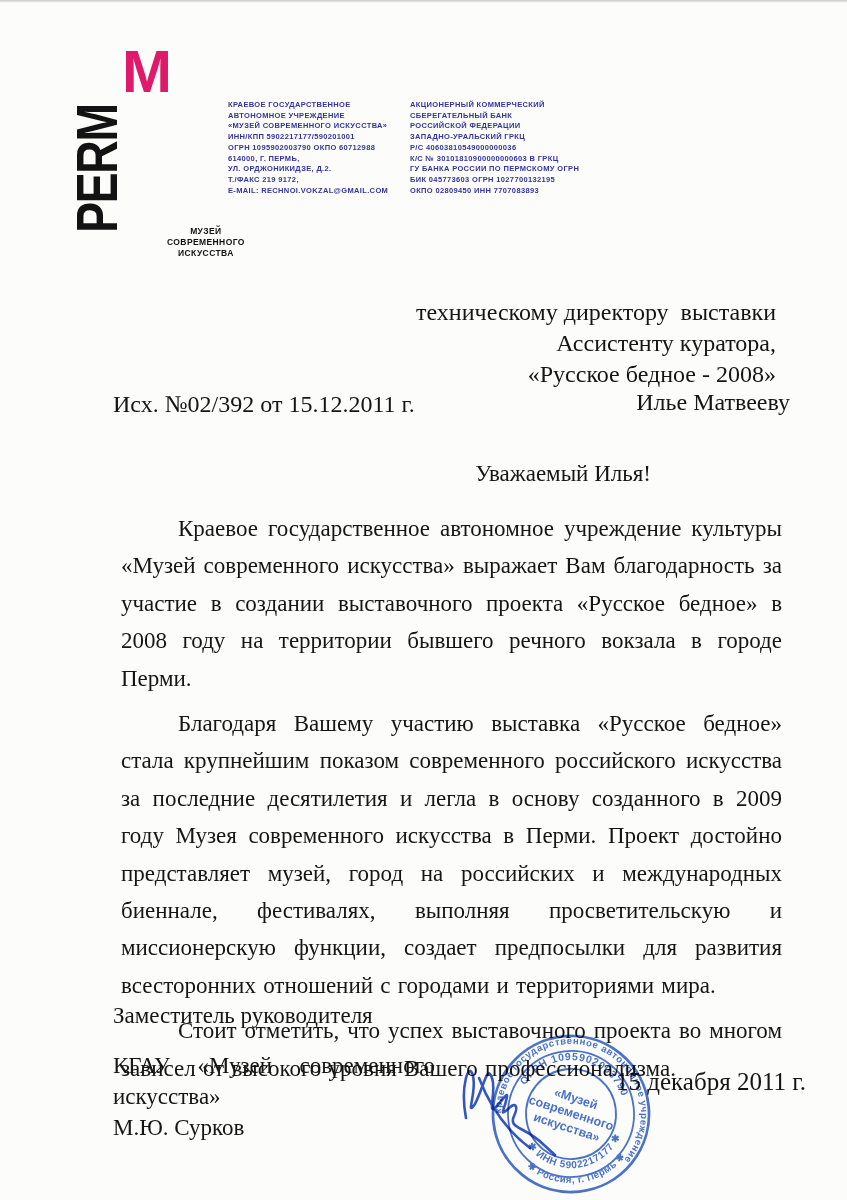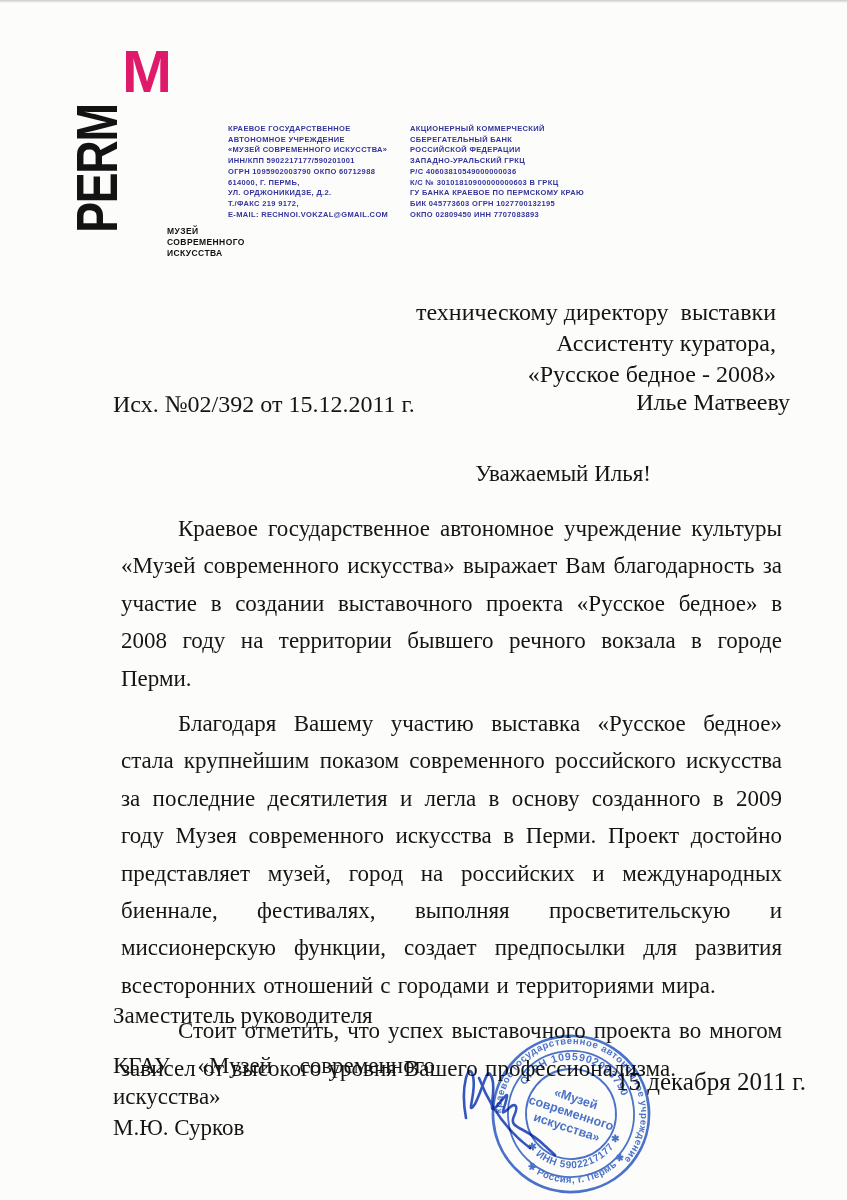--- a/index.html
+++ b/index.html
@@ -18,25 +18,25 @@
     font:800 60px/52px "Liberation Sans", sans-serif;
   }
   .logo-perm-wrap { position:absolute; left:120px; top:99px; width:45px; height:134px; }
   .logo-perm {
     position:absolute; left:0; bottom:0; white-space:nowrap;
     transform-origin:0 100%; transform:rotate(-90deg) scaleX(0.82);
     font:800 57px/45px "Liberation Sans", sans-serif; letter-spacing:-2px; color:#131313;
   }
   .logo-tagline {
     position:absolute; left:167px; top:226px; color:#111;
-    font:800 8.5px/11px "Liberation Sans", sans-serif; letter-spacing:.4px;
+    font:800 8.5px/11px "Liberation Sans", sans-serif; letter-spacing:.4px;text-align:center;
   }
   .lh-block {
     position:absolute; top:100px; white-space:nowrap;
-    font:700 7.5px/10.7px "Liberation Sans", sans-serif; letter-spacing:.35px;margin-top:24px;
+    font:700 7.5px/10.7px "Liberation Sans", sans-serif; letter-spacing:.35px;
   }
   .lh-left  { left:228px; }
   .lh-right { left:410px; }
 
   
   .addressee { position:absolute; top:297px; left:300px; width:476px;
     text-align:right; font-size:24px; line-height:31px; }
   .addressee div { white-space:pre; }
   .addressee-name { position:absolute; top:389px; right:57px; font-size:24px;margin-left:33px; }
   .reference { position:absolute; top:391px; left:113px; font-size:24px; }
@@ -86,21 +86,21 @@
     <div>Т./ФАКС 219 9172,</div>
     <div>E-MAIL: RECHNOI.VOKZAL@GMAIL.COM</div>
   </div>
   <div class="lh-block lh-right" style="color:#33349d">
     <div>АКЦИОНЕРНЫЙ КОММЕРЧЕСКИЙ</div>
     <div>СБЕРЕГАТЕЛЬНЫЙ БАНК</div>
     <div>РОССИЙСКОЙ ФЕДЕРАЦИИ</div>
     <div>ЗАПАДНО-УРАЛЬСКИЙ ГРКЦ</div>
     <div>Р/С 40603810549000000036</div>
     <div>К/С № 30101810900000000603 В ГРКЦ</div>
-    <div>ГУ БАНКА КРАЕВОЕ ПО ПЕРМСКОМУ КРАЮ</div>
+    <div>ГУ БАНКА РОССИИ ПО ПЕРМСКОМУ ОГРН</div>
     <div>БИК 045773603 ОГРН 1027700132195</div>
     <div>ОКПО 02809450 ИНН 7707083893</div>
   </div>
 
   <div class="addressee">
     <div>техническому директору  выставки</div>
     <div>Ассистенту куратора,</div>
     <div>«Русское бедное - 2008»</div>
   </div>
   <div class="addressee-name">Илье Матвееву</div>

